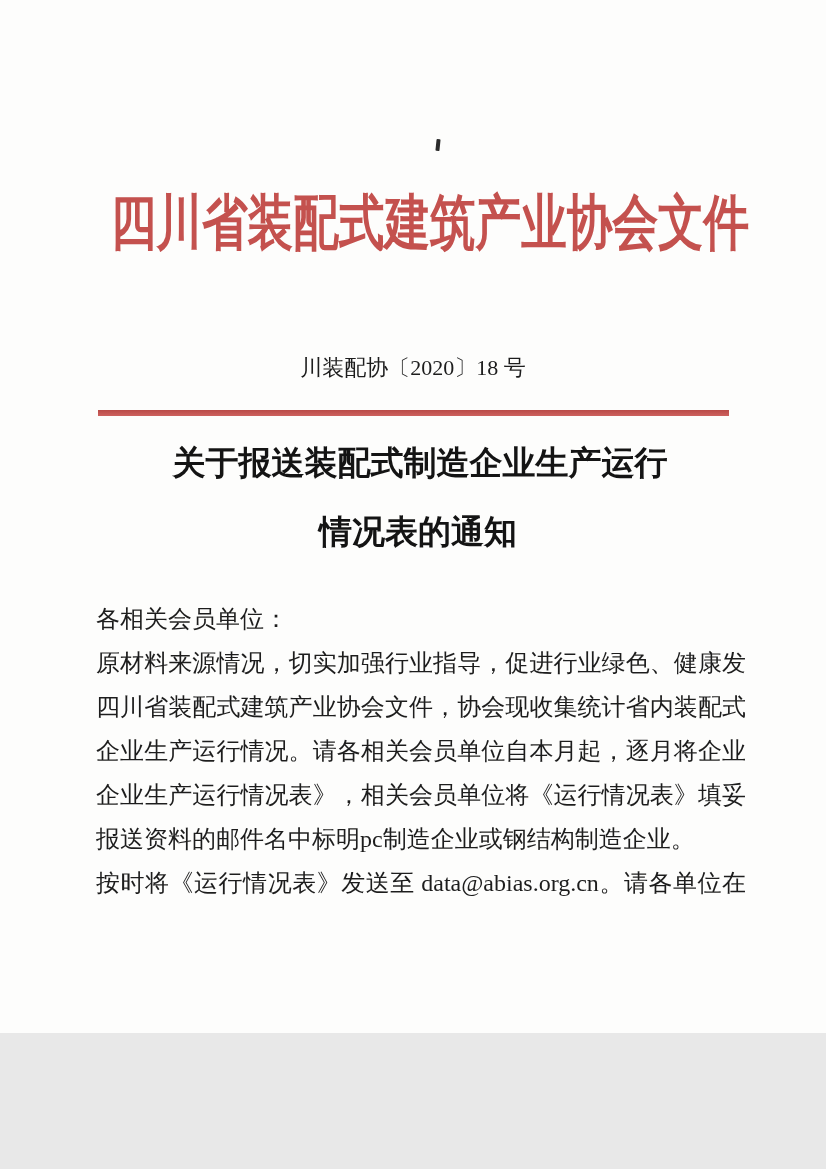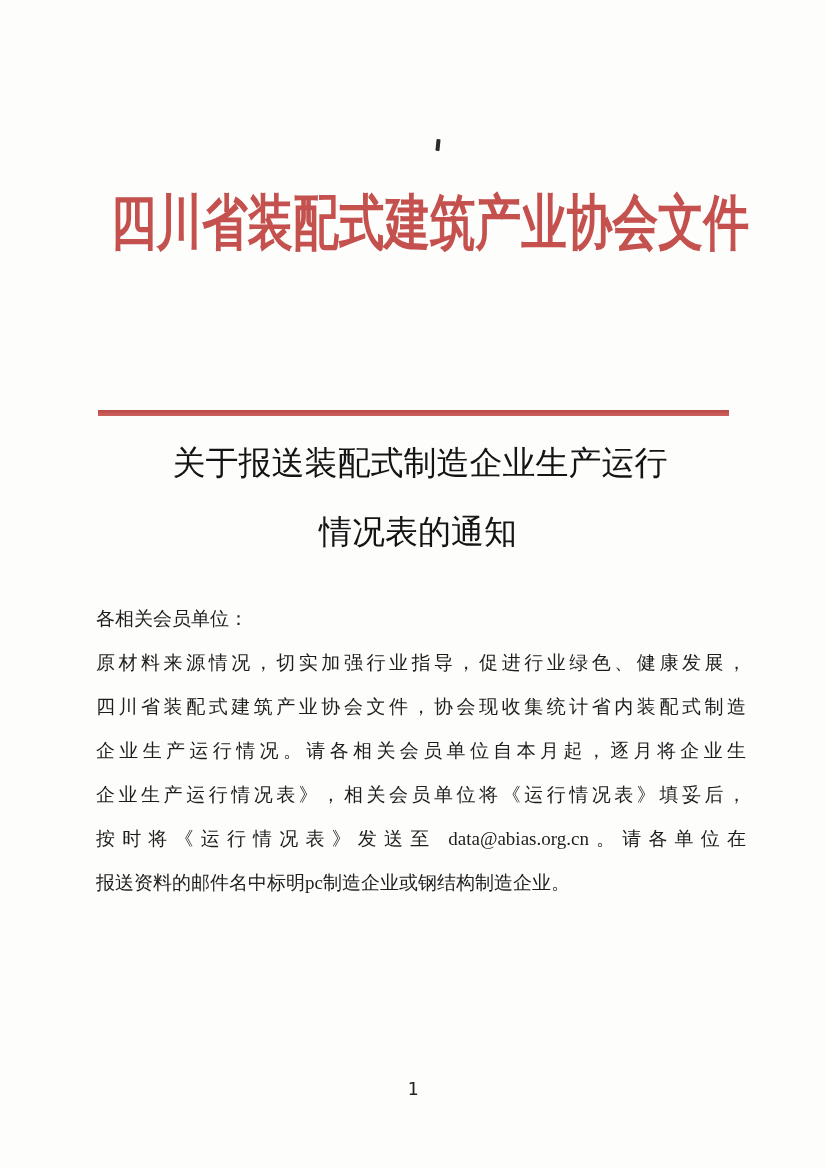--- a/index.html
+++ b/index.html
@@ -1,21 +1,21 @@
 <!DOCTYPE html>
 <html style="--accent: #c4514e; --ink: #1d1d1d;"><head>
 <meta charset="utf-8">
 <style>
   :root { --accent: #c4514e; --ink: #1d1d1d; }
   * { margin: 0; padding: 0; box-sizing: border-box; }
   html, body { background: #e8e8e8; }
   .page {
     position: relative;
     width: 826px;
-    height: 1169px;
+    height: 1033px;
     margin: 0 auto;
     background: #fdfdfc;
     overflow: hidden;
     font-family: "Liberation Serif", "DejaVu Serif", serif;
   }
   
   .artifact {
     position: absolute;
     left: 436px; top: 139px;
     width: 4px; height: 12px;
@@ -51,31 +51,31 @@
     position: absolute;
     left: 98px; top: 410px;
     width: 631px; height: 6px;
     background: linear-gradient(#b94a47, #cd615e);
   }
   .title-line {
     position: absolute;
     right: 0;
     text-align: center;
     font-size: 33px;
-    font-weight: 400;
+    font-weight: 700;
     color: #141414;
     white-space: nowrap;
   }
   .title-line.l1 { left: 14px; top: 441px; }
   .title-line.l2 { left: 10px;  top: 510px; }
   .body-block {
     position: absolute;
     left: 96px; top: 597px;
     width: 650px;
-    font-size: 19px;
+    font-size: 24px;
     color: var(--ink);
   }
   .body-line {
     height: 44px;
     line-height: 44px;
     white-space: nowrap;
   }
   .body-line.just {
     white-space: normal;
     text-align: justify;
@@ -97,31 +97,32 @@
 <body>
 
 <div class="page">
 
   <div class="artifact"></div>
 
   <div class="org-title">
     <span class="condensed">四川省装配式建筑产业协会文件</span>
   </div>
 
+  <div class="doc-number">川装配协〔2020〕18 号</div>
 
   <div class="red-rule"></div>
 
   <h1 class="title-line l1">关于报送装配式制造企业生产运行</h1>
   <h1 class="title-line l2">情况表的通知</h1>
 
   <div class="body-block">
     <div class="body-line">各相关会员单位：</div>
     <div class="body-line just">原材料来源情况，切实加强行业指导，促进行业绿色、健康发展，</div>
     <div class="body-line just">四川省装配式建筑产业协会文件，协会现收集统计省内装配式制造</div>
     <div class="body-line just">企业生产运行情况。请各相关会员单位自本月起，逐月将企业生</div>
     <div class="body-line just">企业生产运行情况表》，相关会员单位将《运行情况表》填妥后，</div>
+    <div class="body-line">报送资料的邮件名中标明pc制造企业或钢结构制造企业。</div>
     <div class="body-line just">按时将《运行情况表》发送至 data@abias.org.cn。请各单位在</div>
-    <div class="body-line">报送资料的邮件名中标明pc制造企业或钢结构制造企业。</div>
   </div>
 
   <div class="page-num">1</div>
 
 </div>
 
 </body></html>

